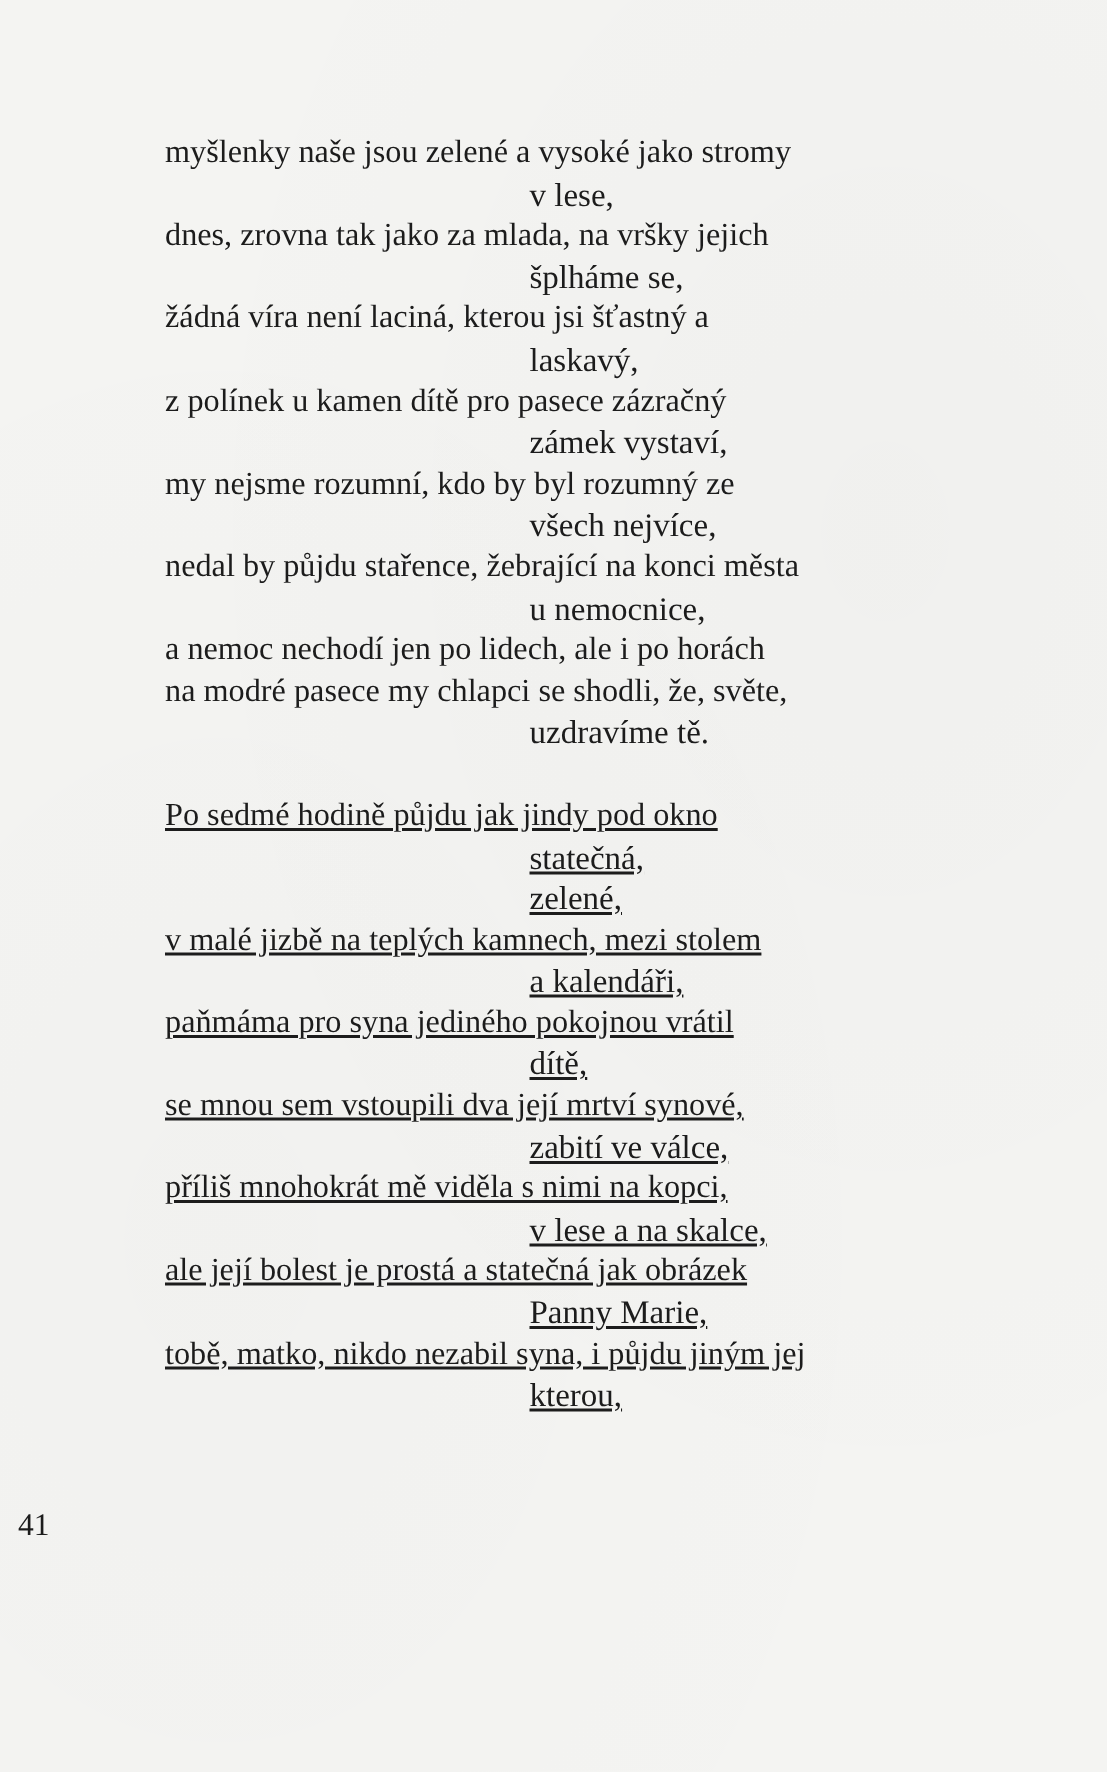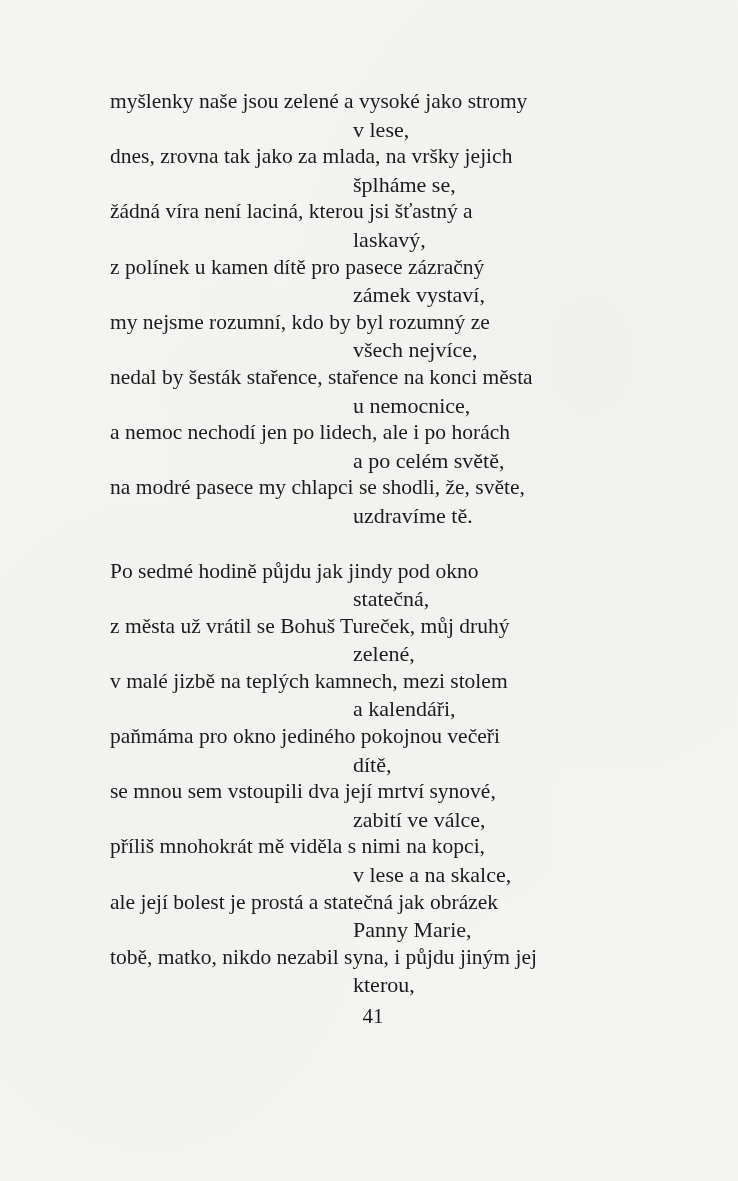--- a/index.html
+++ b/index.html
@@ -24,41 +24,41 @@
         radial-gradient(ellipse at 20% 70%, rgba(0,0,0,0.012), transparent 60%),
         #f4f4f2;
     }
     .poem {
       position: absolute;
       left: 110px;
       top: 88px;
       width: 500px;
     }
     .stanza { margin: 0; padding: 0; }
-    .stanza + .stanza { margin-top: 28px; }
+    .stanza + .stanza { margin-top: 28px; text-decoration: underline; }
     .verse { display: block; }
     .line {
       display: block;
       font-size: 21.5px;
       line-height: 27.6px;
       white-space: nowrap;
     }
     .cont {
       display: block;
       font-size: 22px;
       line-height: 27.6px;
       padding-left: 243px;
       white-space: nowrap;
     }
     .page-number {
       position: absolute;
       left: 0;
       width: 734px;
       top: 1004px;
-      text-align: center;
+      text-align: left;
       font-size: 21px;
       line-height: 24px;
       padding-left: 12px;
       box-sizing: border-box;
     }
   </style>
 </head>
 <body>
 
 <div class="page">
@@ -79,48 +79,46 @@
       </div>
       <div class="verse">
         <span class="line">z polínek u kamen dítě pro pasece zázračný</span>
         <span class="cont">zámek vystaví,</span>
       </div>
       <div class="verse">
         <span class="line">my nejsme rozumní, kdo by byl rozumný ze</span>
         <span class="cont">všech nejvíce,</span>
       </div>
       <div class="verse">
-        <span class="line">nedal by šesták stařence, stařence na konci města</span>
+        <span class="line">nedal by půjdu stařence, žebrající na konci města</span>
         <span class="cont">u nemocnice,</span>
       </div>
       <div class="verse">
         <span class="line">a nemoc nechodí jen po lidech, ale i po horách</span>
-        <span class="cont">a po celém světě,</span>
       </div>
       <div class="verse">
         <span class="line">na modré pasece my chlapci se shodli, že, světe,</span>
         <span class="cont">uzdravíme tě.</span>
       </div>
     </div>
 
     <div class="stanza">
       <div class="verse">
         <span class="line">Po sedmé hodině půjdu jak jindy pod okno</span>
         <span class="cont">statečná,</span>
       </div>
       <div class="verse">
-        <span class="line">z města už vrátil se Bohuš Tureček, můj druhý</span>
         <span class="cont">zelené,</span>
       </div>
       <div class="verse">
         <span class="line">v malé jizbě na teplých kamnech, mezi stolem</span>
         <span class="cont">a kalendáři,</span>
       </div>
       <div class="verse">
-        <span class="line">paňmáma pro okno jediného pokojnou večeři</span>
+        <span class="line">paňmáma pro syna jediného pokojnou vrátil</span>
         <span class="cont">dítě,</span>
       </div>
       <div class="verse">
         <span class="line">se mnou sem vstoupili dva její mrtví synové,</span>
         <span class="cont">zabití ve válce,</span>
       </div>
       <div class="verse">
         <span class="line">příliš mnohokrát mě viděla s nimi na kopci,</span>
         <span class="cont">v lese a na skalce,</span>
       </div>

